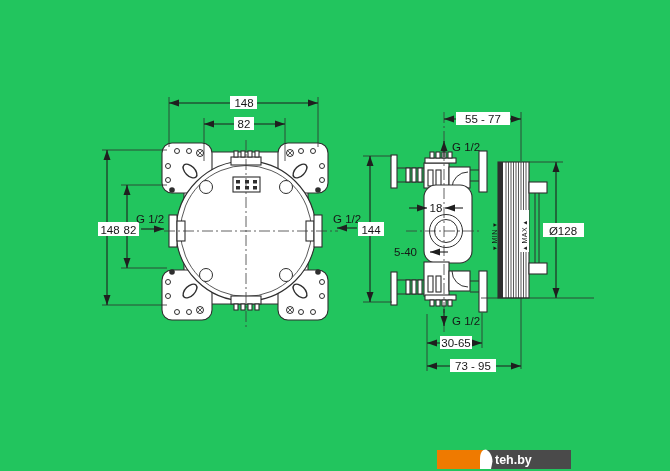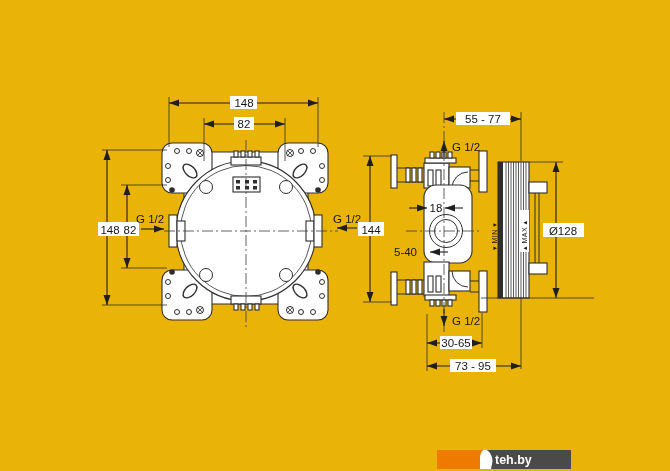--- a/index.html
+++ b/index.html
@@ -1,16 +1,16 @@
 <!DOCTYPE html>
 <html><head>
 <meta charset="utf-8">
 <style>
   html,body { margin:0; padding:0; background:#fff; }
-  #stage { position:relative; width:670px; height:471px; background:#eab308; overflow:hidden;
+  #stage { position:relative; width:670px; height:471px; background:#22c55e; overflow:hidden;
            font-family:"Liberation Sans","DejaVu Sans",sans-serif; }
   svg { display:block; }
   .part   { fill:#fff; stroke:#2e2e2e; stroke-width:1.1; }
   .ln     { stroke:#2e2e2e; stroke-width:1; fill:none; }
   .ext    { stroke:#2e2e2e; stroke-width:0.8; fill:none; }
   .dim    { stroke:#1f1f1f; stroke-width:1.1; fill:none; }
   .cl     { stroke:#3a3a3a; stroke-width:0.8; stroke-dasharray:11 3 2 3; fill:none; }
   .hole   { fill:#fff; stroke:#2e2e2e; stroke-width:1; }
   .darkhole { fill:#2e2e2e; stroke:none; }
   .slot   { fill:#fff; stroke:#2e2e2e; stroke-width:1.4; }

